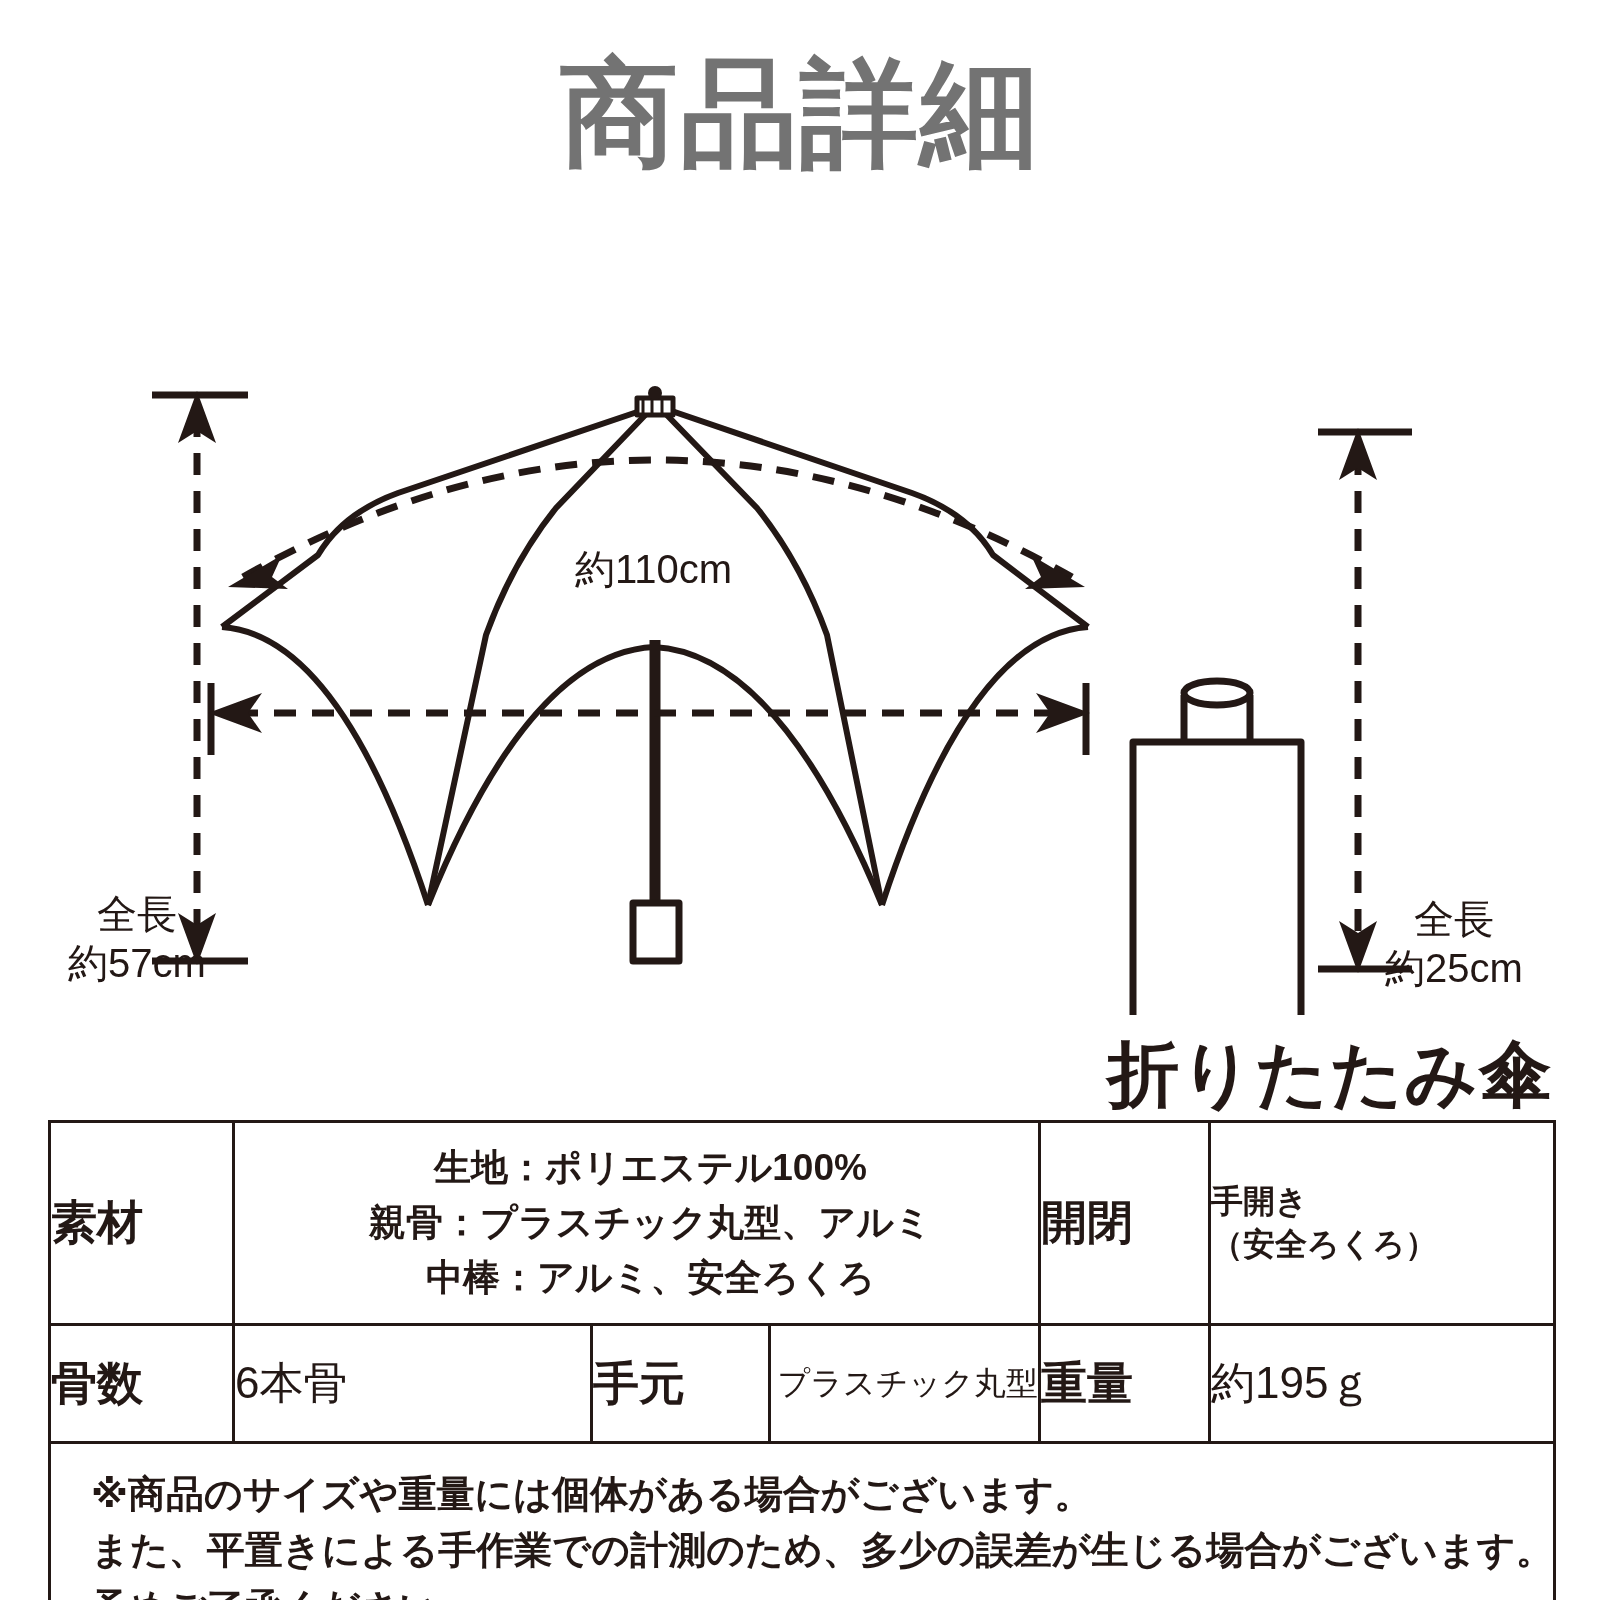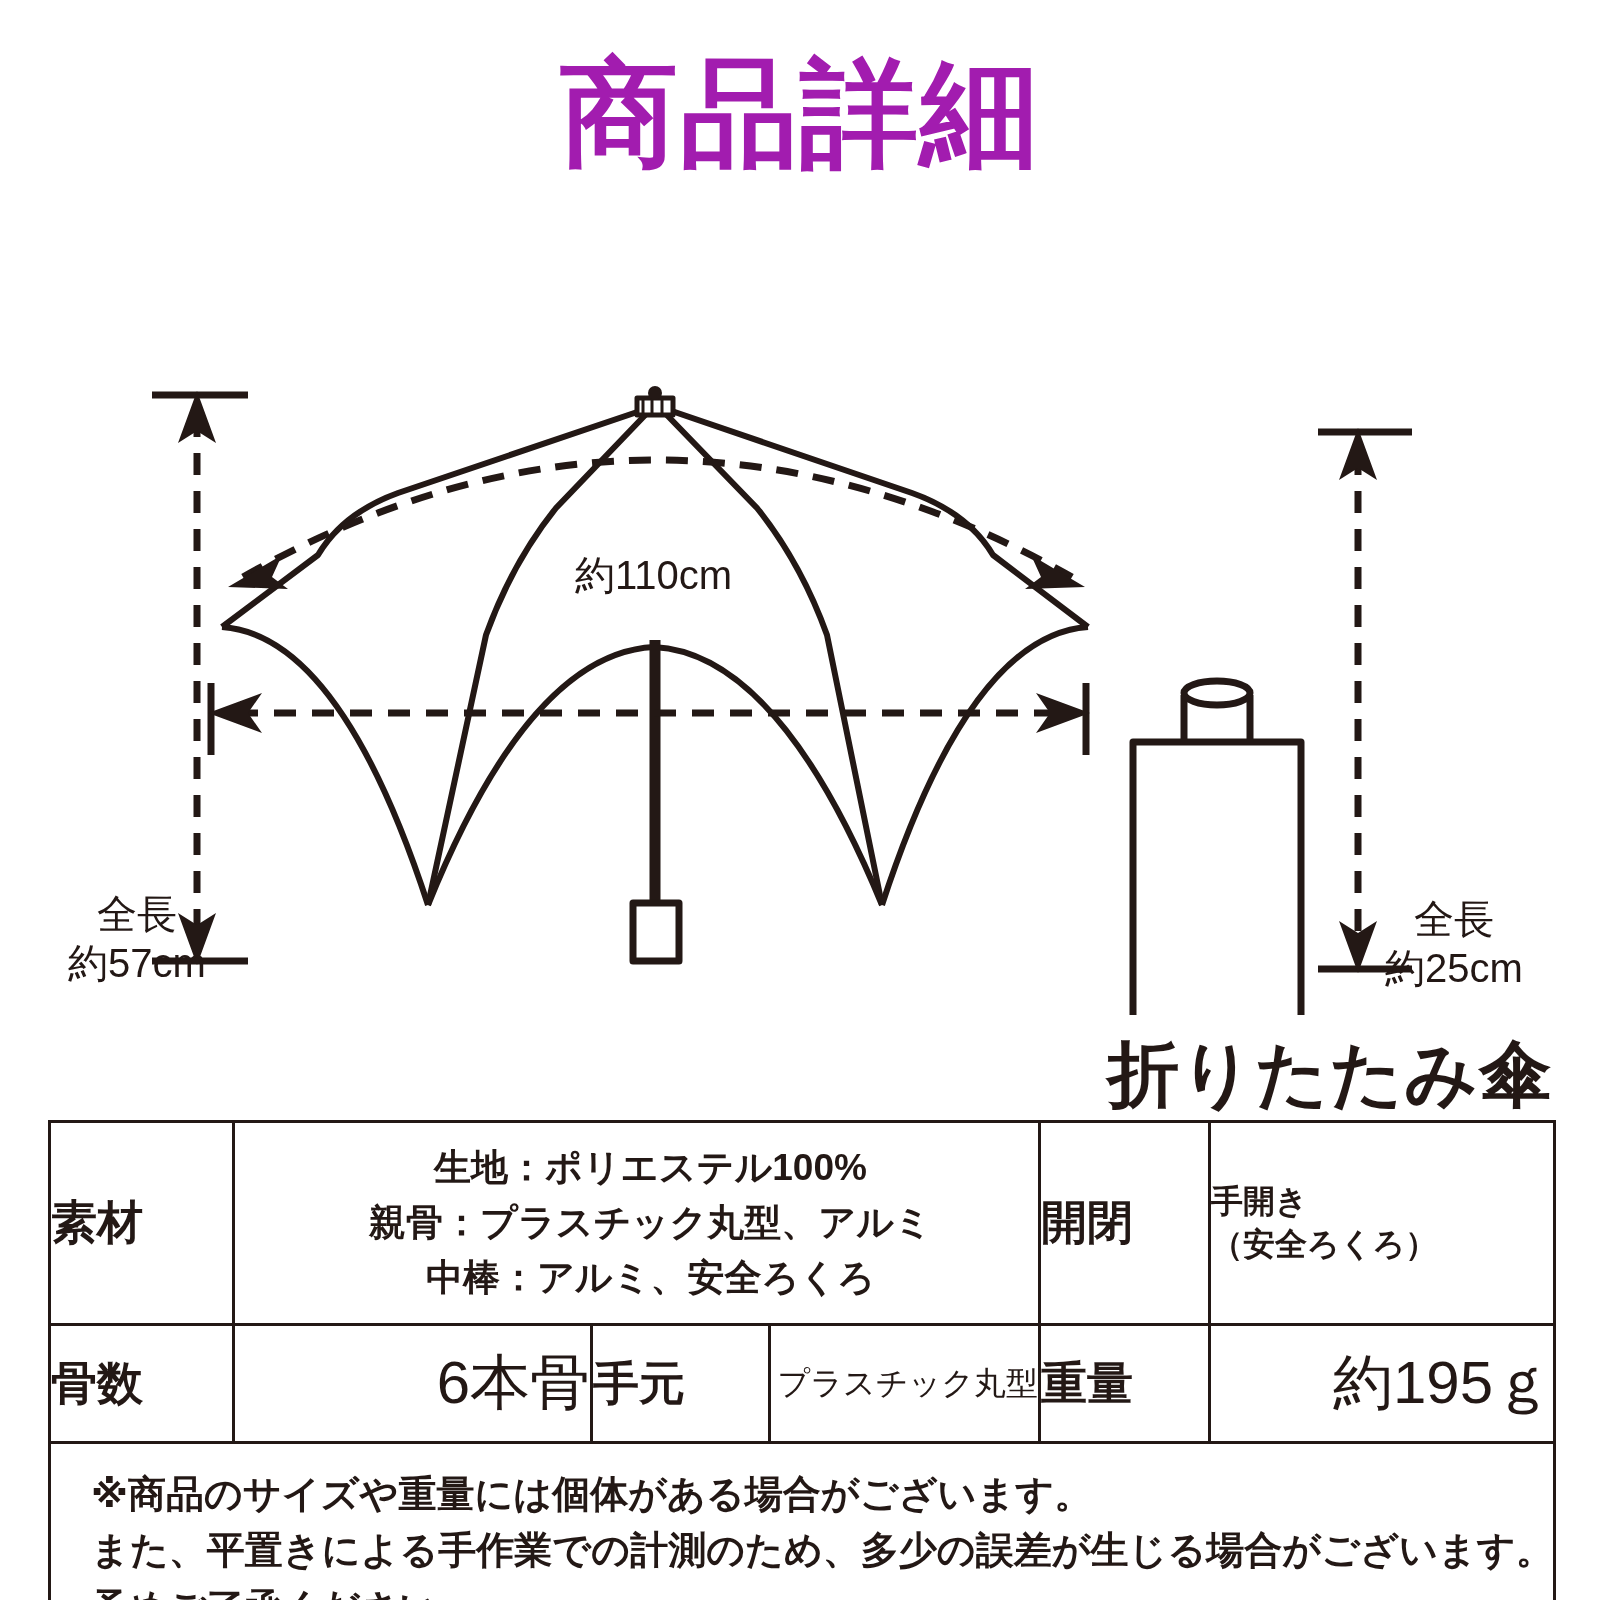--- a/index.html
+++ b/index.html
@@ -17,41 +17,41 @@
 
   
   #title {
     position:absolute;
     left:0; top:44px;
     width:1600px;
     text-align:center;
     font-size:118px;
     font-weight:bold;
     letter-spacing:2px;
-    color:#a21caf;
+    color:#737373;
     line-height:1.18;
     white-space:nowrap;
   }
 
   
   #diagram {
     position:absolute;
     left:0; top:255px;
     width:1600px; height:760px;
   }
   #diagram svg { display:block; }
 
   .dimlabel {
     position:absolute;
     color:#231815;
     font-size:40px;
     line-height:1.22;
     white-space:nowrap;
   }
-  .dim-arc   { left:575px;  top:296px; }
+  .dim-arc   { left:575px;  top:290px; }
   .dim-left  { left:68px;   top:635px; text-align:center; }
   .dim-dia   { left:428px;  top:740px; text-align:center; }
   .dim-right { left:1385px; top:640px; text-align:center; }
 
   
   #prodname {
     position:absolute;
     right:48px; top:1027px;
     font-size:72px;
     font-weight:bold;
@@ -88,22 +88,22 @@
     font-weight:bold;
   }
   .c-open {
     text-align:left;
     font-size:32px;
     font-weight:bold;
     line-height:1.36;
     white-space:nowrap;
   }
   .c-val {
-    text-align:right;
-    font-size:60px;
+    text-align:left;
+    font-size:44px;
     white-space:nowrap;
   }
   .c-small {
     text-align:right;
     font-size:32px;
     white-space:nowrap;
   }
   .r2 td { height:118px; }
   .c-note {
     text-align:left;

